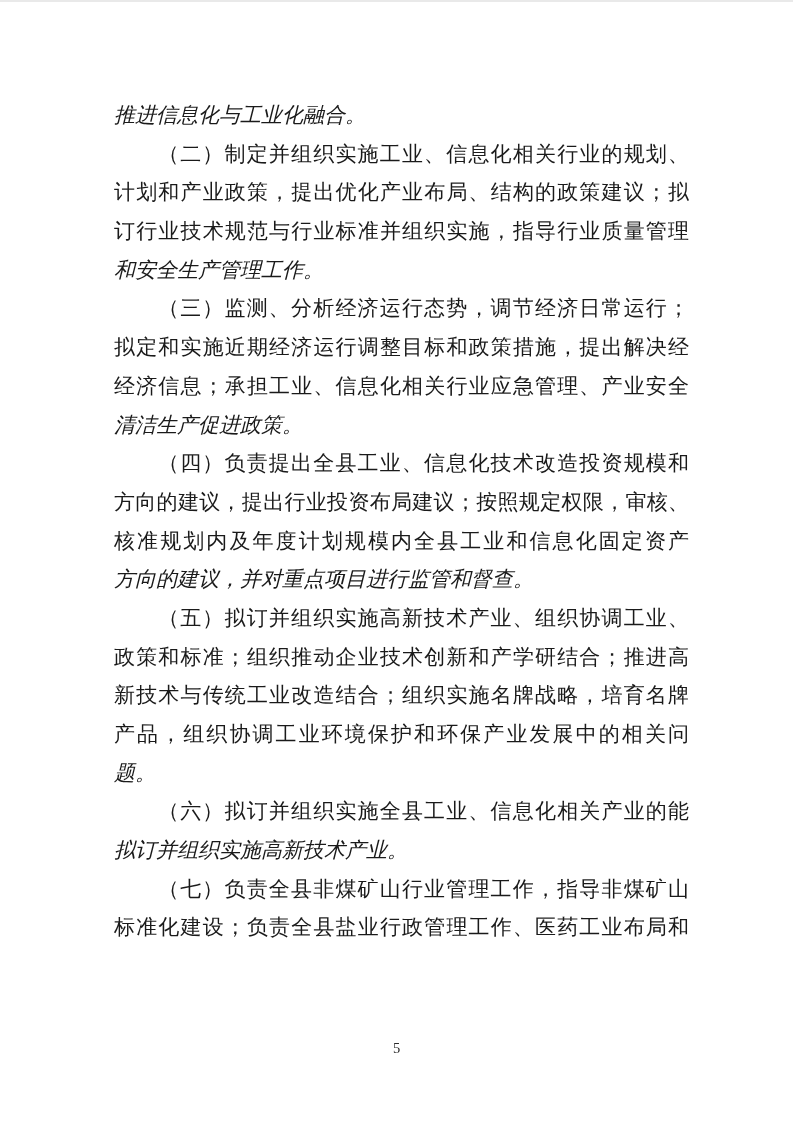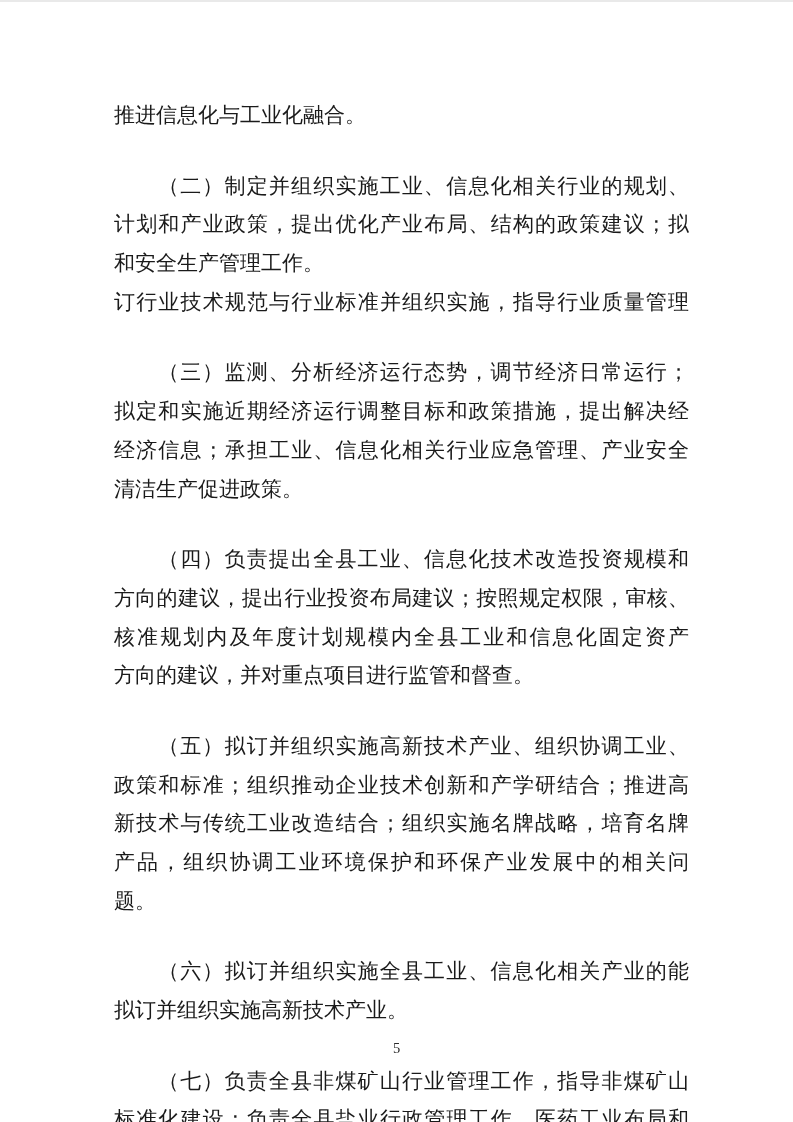--- a/index.html
+++ b/index.html
@@ -33,26 +33,26 @@
     height: 38.7px;
     color: #1a1a1a;
     text-align: justify;
     text-align-last: justify;
     text-justify: inter-character;
     white-space: nowrap;
     overflow: visible;
   }
   .doc-line.para-start {
     text-indent: 44px;
-    margin-top: 32px;
   }
   .doc-line.para-end {
     text-align: right;
     text-align-last: left;
     white-space: normal;
+    font-style: italic;
   }
   .page-number {
     position: absolute;
     top: 1038px;
     left: 0;
     width: 793px;
     text-align: center;
     font-size: 14.5px;
     line-height: 20px;
     color: #2a2a2a;
@@ -60,22 +60,22 @@
 </style>
 </head>
 <body>
 
 <div class="top-edge"></div>
 
 <div class="page-content">
     <div class="doc-line para-end">推进信息化与工业化融合。</div>
     <div class="doc-line para-start">（二）制定并组织实施工业、信息化相关行业的规划、</div>
     <div class="doc-line">计划和产业政策，提出优化产业布局、结构的政策建议；拟</div>
+    <div class="doc-line">订行业技术规范与行业标准并组织实施，指导行业质量管理</div>
     <div class="doc-line para-end">和安全生产管理工作。</div>
-    <div class="doc-line">订行业技术规范与行业标准并组织实施，指导行业质量管理</div>
     <div class="doc-line para-start">（三）监测、分析经济运行态势，调节经济日常运行；</div>
     <div class="doc-line">拟定和实施近期经济运行调整目标和政策措施，提出解决经</div>
     <div class="doc-line">经济信息；承担工业、信息化相关行业应急管理、产业安全</div>
     <div class="doc-line para-end">清洁生产促进政策。</div>
     <div class="doc-line para-start">（四）负责提出全县工业、信息化技术改造投资规模和</div>
     <div class="doc-line">方向的建议，提出行业投资布局建议；按照规定权限，审核、</div>
     <div class="doc-line">核准规划内及年度计划规模内全县工业和信息化固定资产</div>
     <div class="doc-line para-end">方向的建议，并对重点项目进行监管和督查。</div>
     <div class="doc-line para-start">（五）拟订并组织实施高新技术产业、组织协调工业、</div>
     <div class="doc-line">政策和标准；组织推动企业技术创新和产学研结合；推进高</div>

